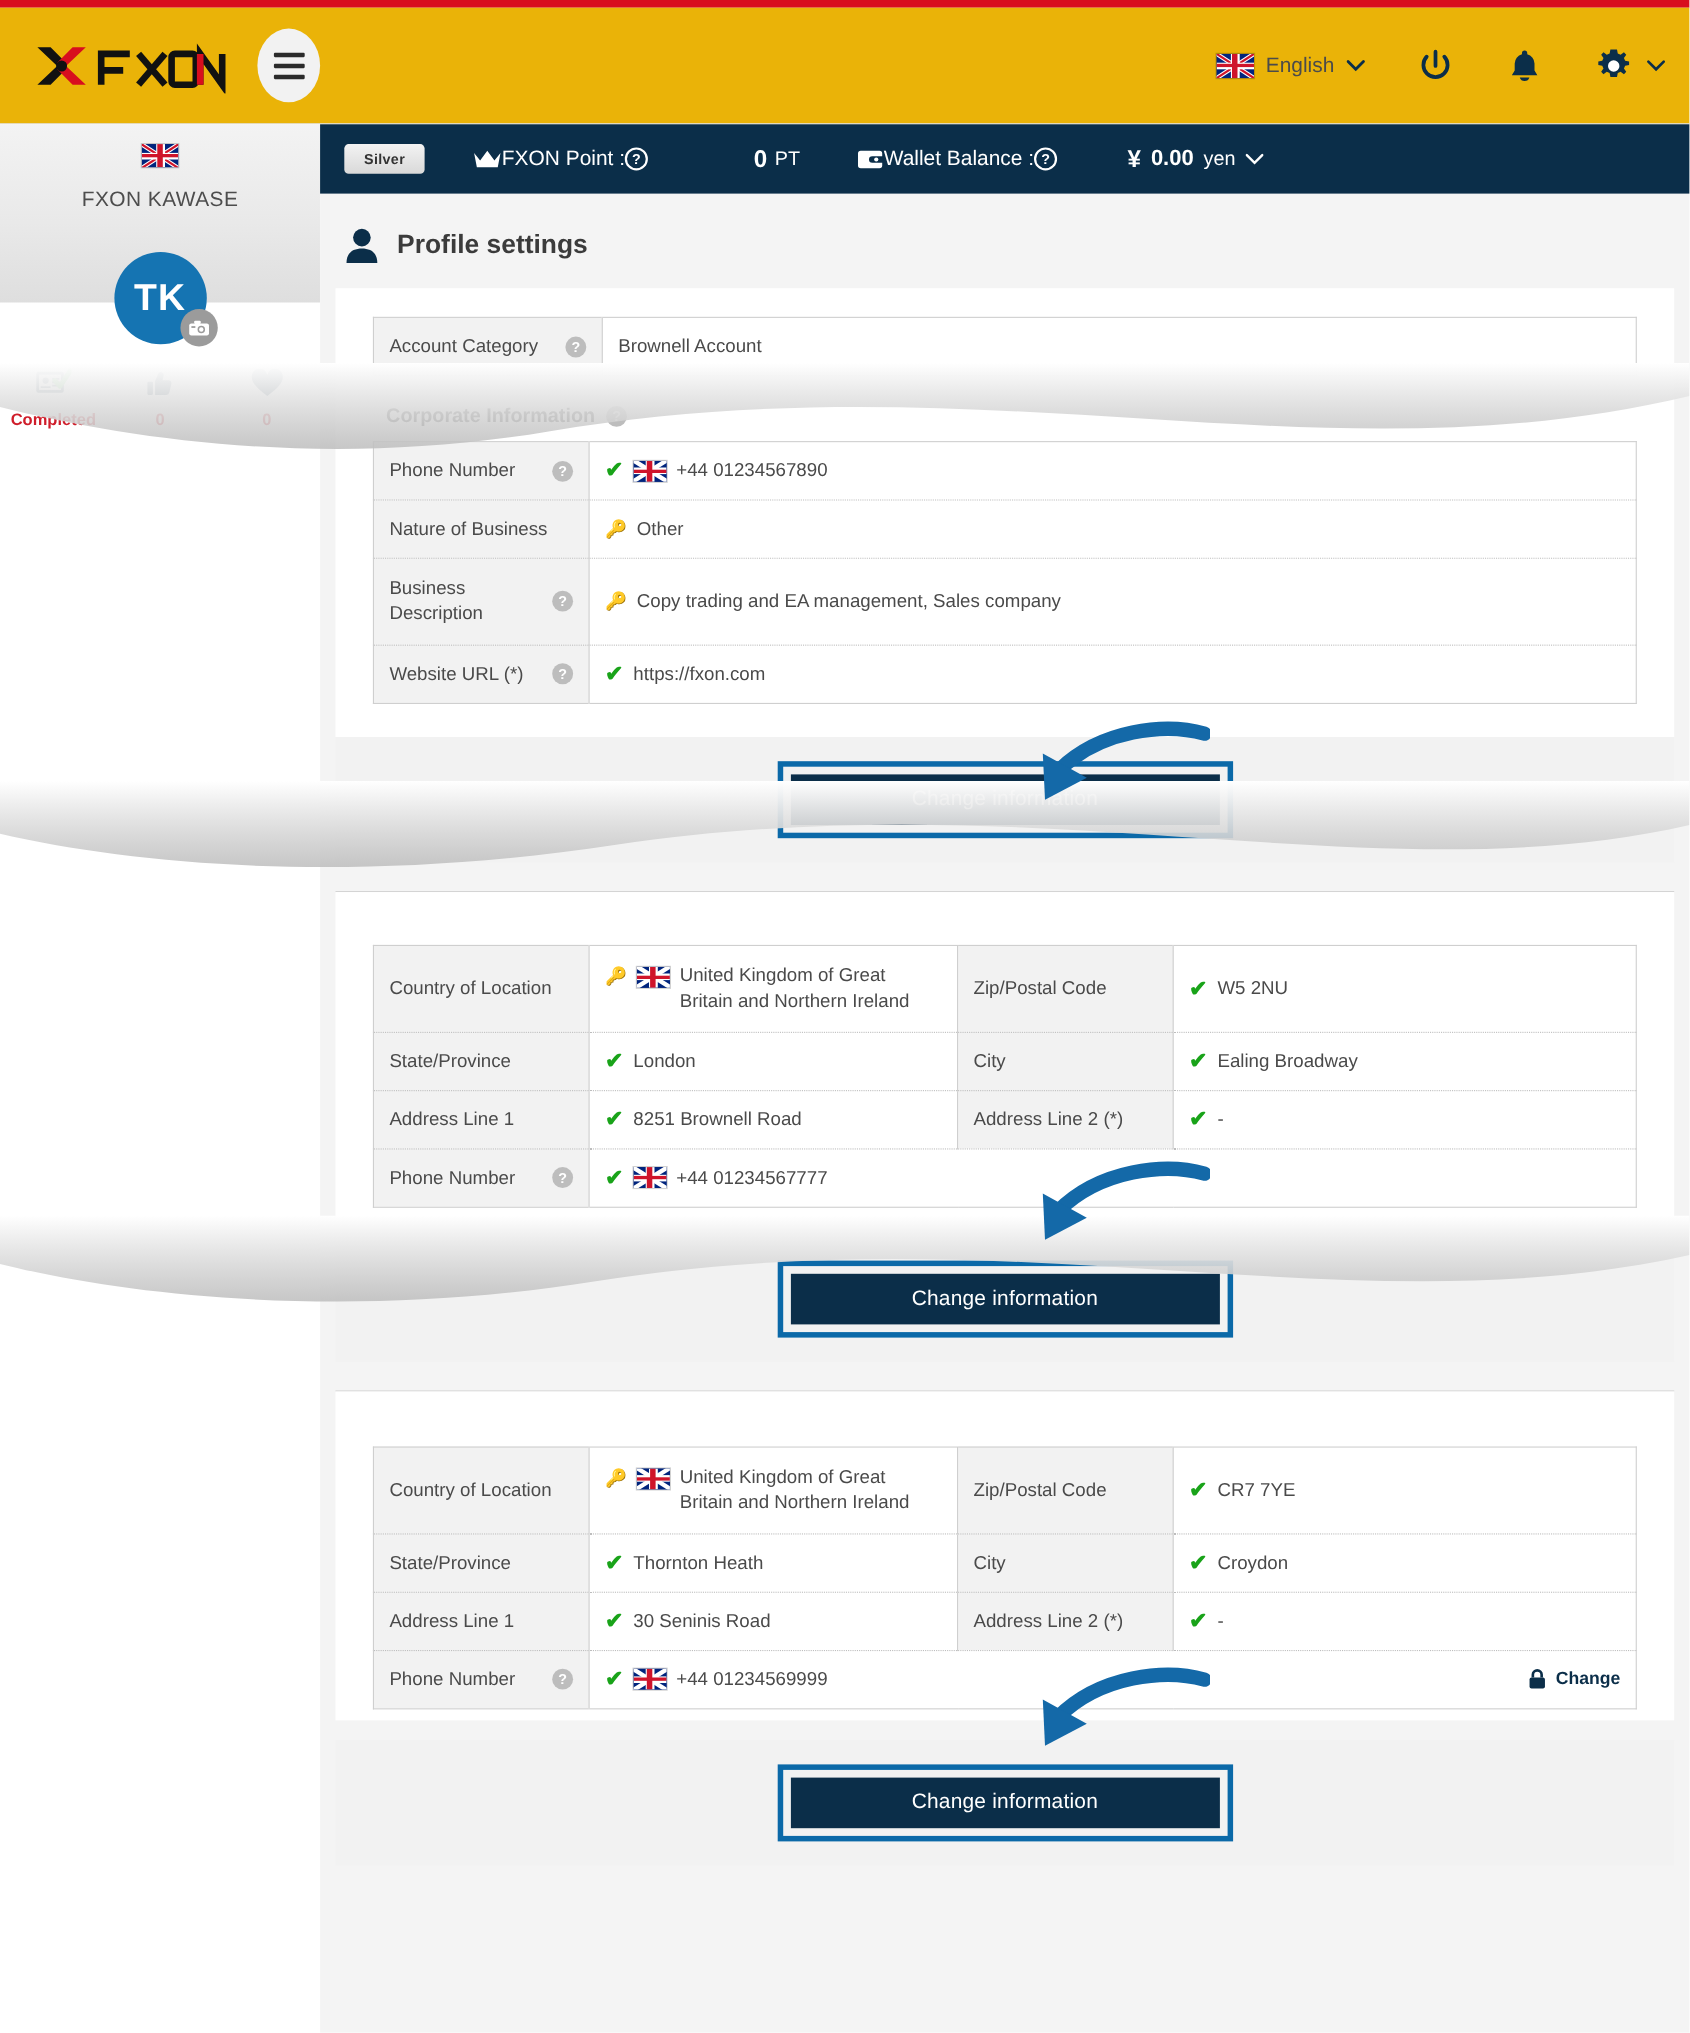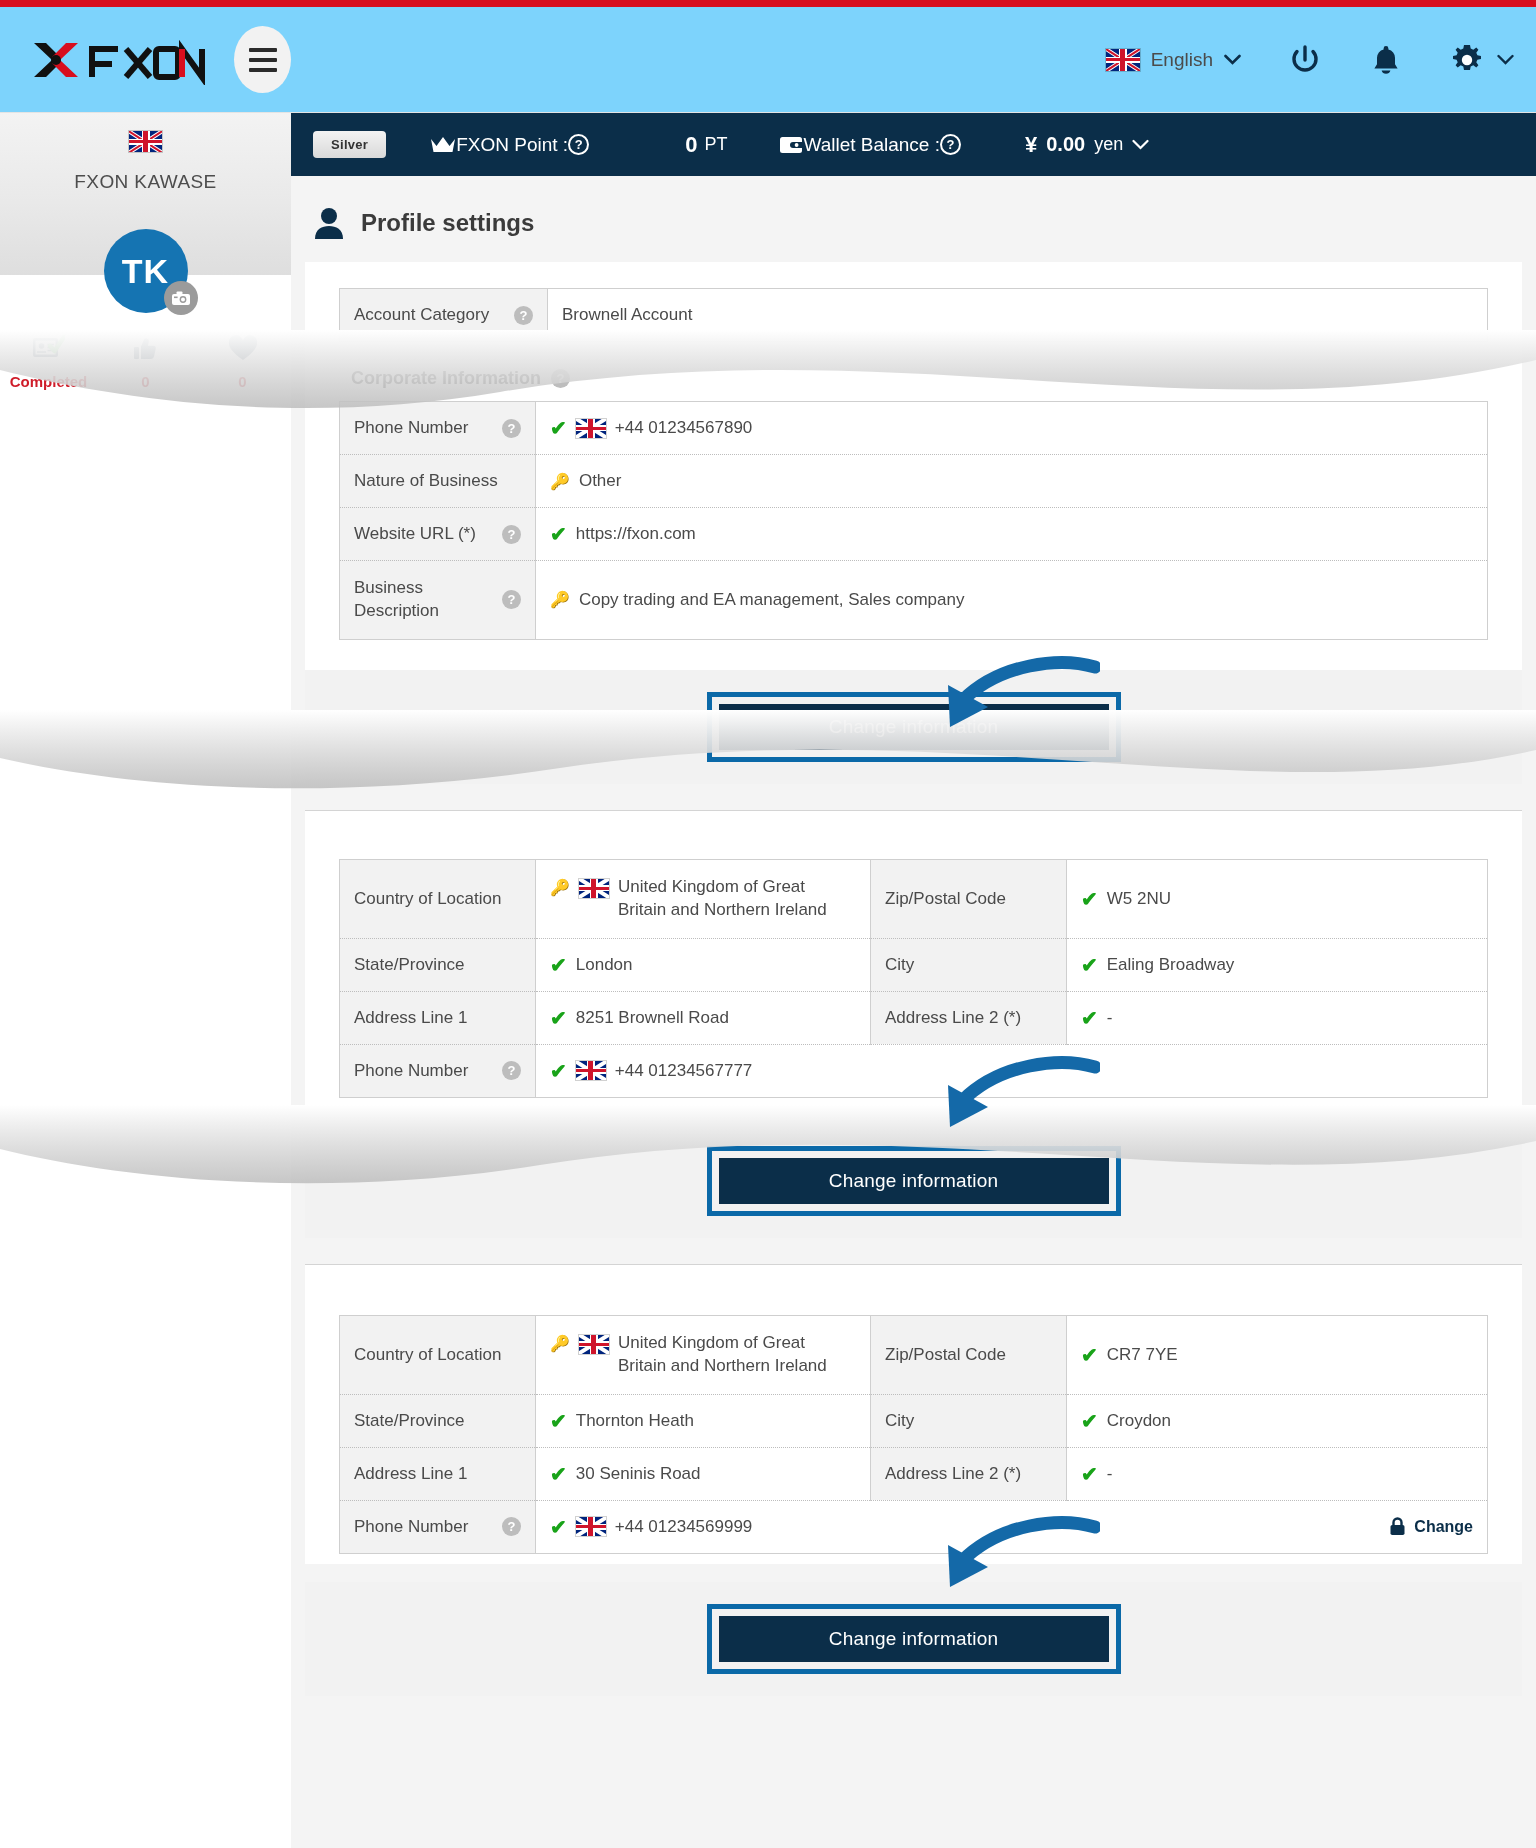--- a/index.html
+++ b/index.html
@@ -11,21 +11,21 @@
     overflow: hidden;
   }
   .page { position: relative; width: 1536px; height: 1848px; background:#fff; }
 
   
   .red-strip { height: 7px; background: #d80e1e; width: 100%; }
 
   
   .header {
     height: 106px; width: 100%;
-    background: #7dd3fc;
+    background: #eab308;
     display: flex; align-items: center;
     padding: 0 22px 0 30px;
     border-bottom: 1px solid #e4e4e4;
   }
   .logo { display:flex; align-items:center; gap:6px; }
   .logo svg { display:block; }
   .burger {
     width: 57px; height: 67px; border-radius: 50%;
     background: #f2f2f2; margin-left: 28px;
     display:flex; flex-direction:column; align-items:center; justify-content:center; gap:6px;
@@ -360,42 +360,42 @@
             <td>
               <div class="cellflex">
                 <span class="keyico">🔑</span>
                 <span>Other</span>
               </div>
             </td>
           </tr>
           <tr>
             <td class="lbl">
               <div class="lblflex">
+                <span style="max-width:130px; display:inline-block; line-height:1.35;">Business Description</span>
+                <span class="qmark grey">?</span>
+              </div>
+            </td>
+            <td>
+              <div class="cellflex">
+                <span class="keyico">🔑</span>
+                <span>Copy trading and EA management, Sales company</span>
+              </div>
+            </td>
+          </tr>
+          <tr>
+            <td class="lbl">
+              <div class="lblflex">
                 <span>Website URL (*)</span>
                 <span class="qmark grey">?</span>
               </div>
             </td>
             <td>
               <div class="cellflex">
                 <span class="check">✔</span>
                 <span>https://fxon.com</span>
-              </div>
-            </td>
-          </tr>
-          <tr>
-            <td class="lbl">
-              <div class="lblflex">
-                <span style="max-width:130px; display:inline-block; line-height:1.35;">Business Description</span>
-                <span class="qmark grey">?</span>
-              </div>
-            </td>
-            <td>
-              <div class="cellflex">
-                <span class="keyico">🔑</span>
-                <span>Copy trading and EA management, Sales company</span>
               </div>
             </td>
           </tr>
         </tbody>
           </table>
       </div>
 
       <div class="btnbar">
         <div class="hl-box">
           <button class="btn-primary">Change information</button>

